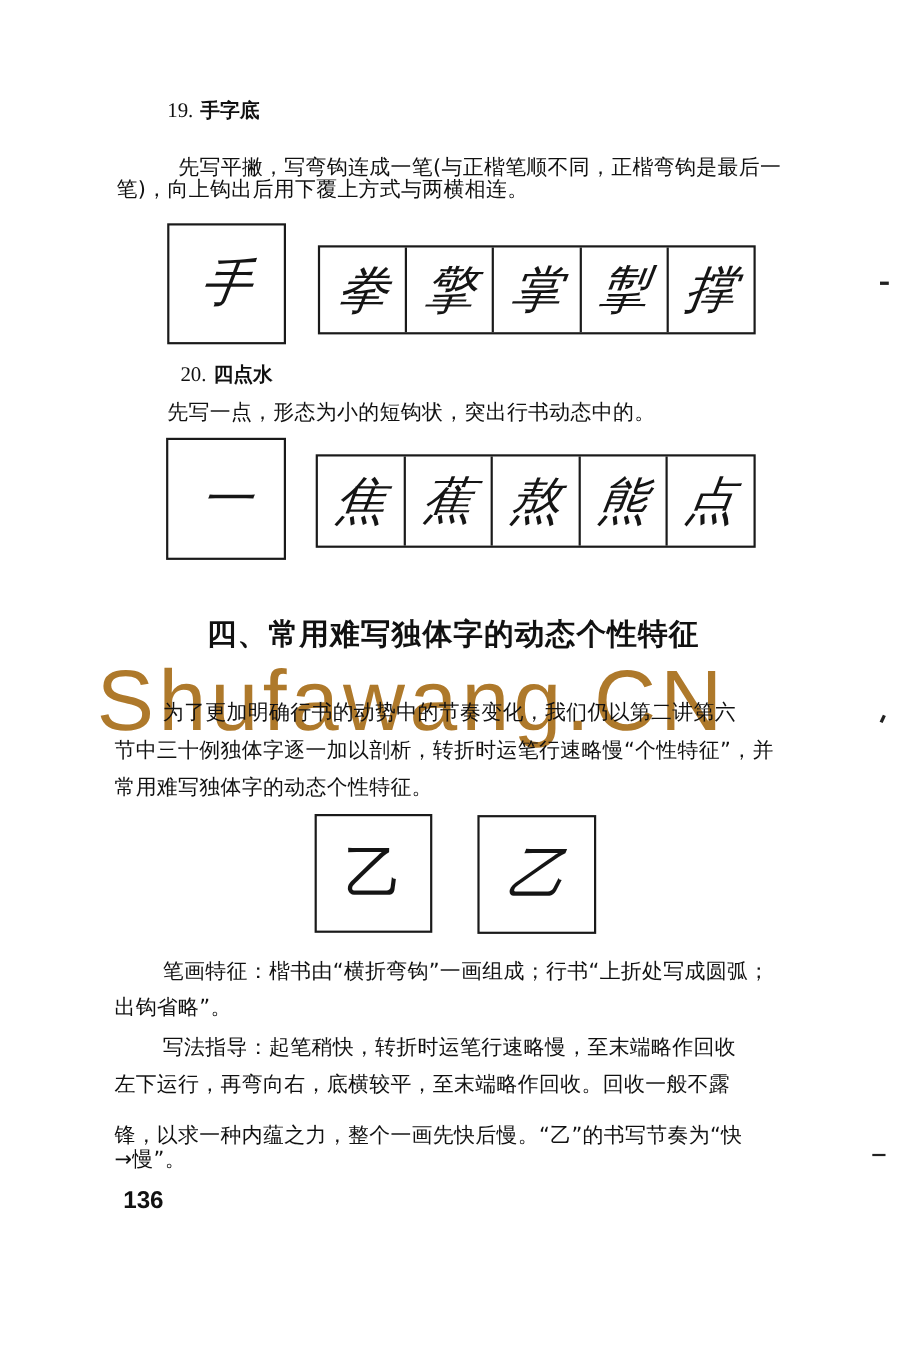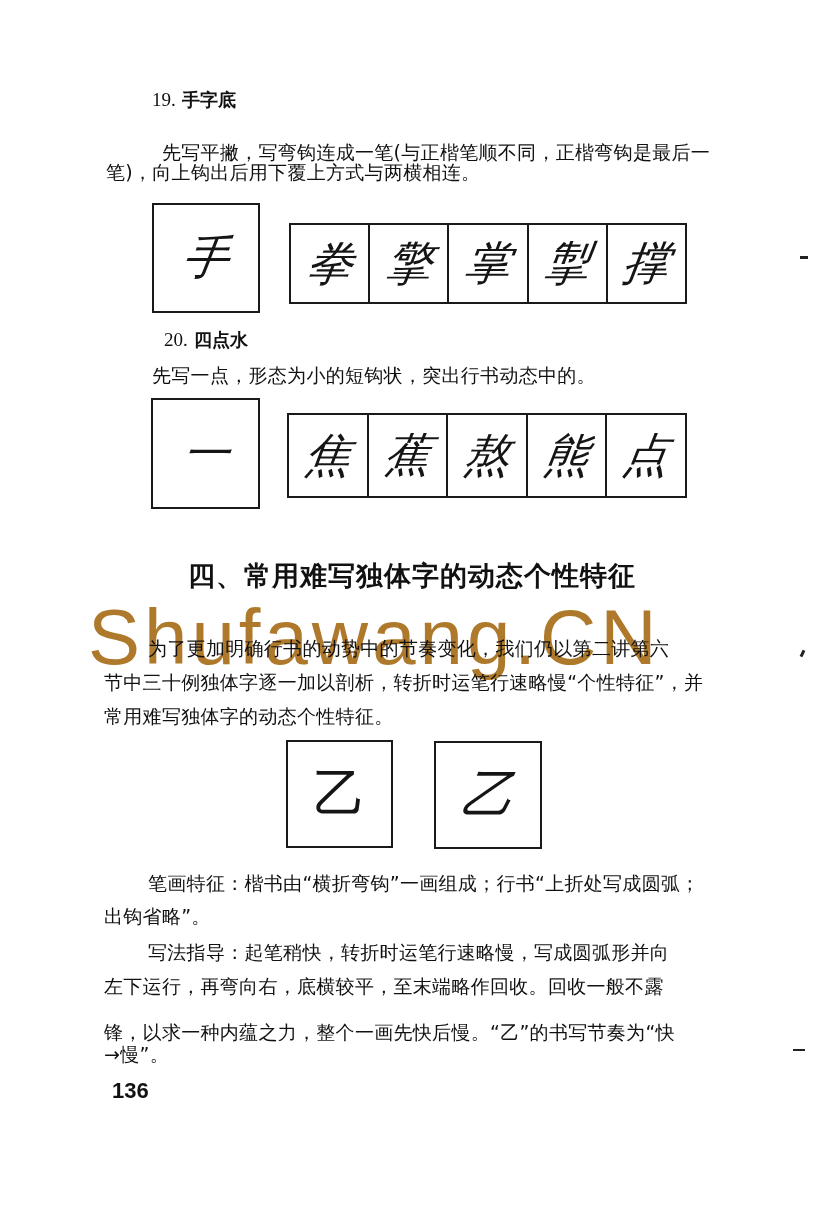--- a/index.html
+++ b/index.html
@@ -104,21 +104,21 @@
   <div class="box center" style="left:286px; top:740px; width:107px; height:108px;">
     <span class="glyph big-glyph" style="font-style:normal; transform:none;">乙</span>
   </div>
   <div class="box center" style="left:434px; top:741px; width:108px; height:108px;">
     <span class="glyph big-glyph">乙</span>
   </div>
 
   <div class="abs txt" style="left:148px; top:871px;text-align:right;">笔画特征：楷书由“横折弯钩”一画组成；行书“上折处写成圆弧；</div>
   <div class="abs txt" style="left:104px; top:904px;">出钩省略”。</div>
 
-  <div class="abs txt" style="left:148px; top:940px;">写法指导：起笔稍快，转折时运笔行速略慢，写成圆弧形并向</div>
+  <div class="abs txt" style="left:148px; top:940px;">写法指导：起笔稍快，转折时运笔行速略慢，至末端略作回收</div>
   <div class="abs txt" style="left:104px; top:974px;">左下运行，再弯向右，底横较平，至末端略作回收。回收一般不露</div>
   <div class="abs txt" style="left:104px; top:1020px;">锋，以求一种内蕴之力，整个一画先快后慢。“乙”的书写节奏为“快</div>
   <div class="abs txt" style="left:104px; top:1042px;">→慢”。</div>
 
   <div class="abs page-number" style="left:112px; top:1078px;">136</div>
 
   <div class="edge-mark" style="left:800px; top:256px; width:8px; height:3px;"></div>
   <div class="edge-mark" style="left:801px; top:650px; width:3px; height:7px; transform:rotate(25deg);"></div>
   <div class="edge-mark" style="left:793px; top:1049px; width:12px; height:2px;"></div>
 </div>

